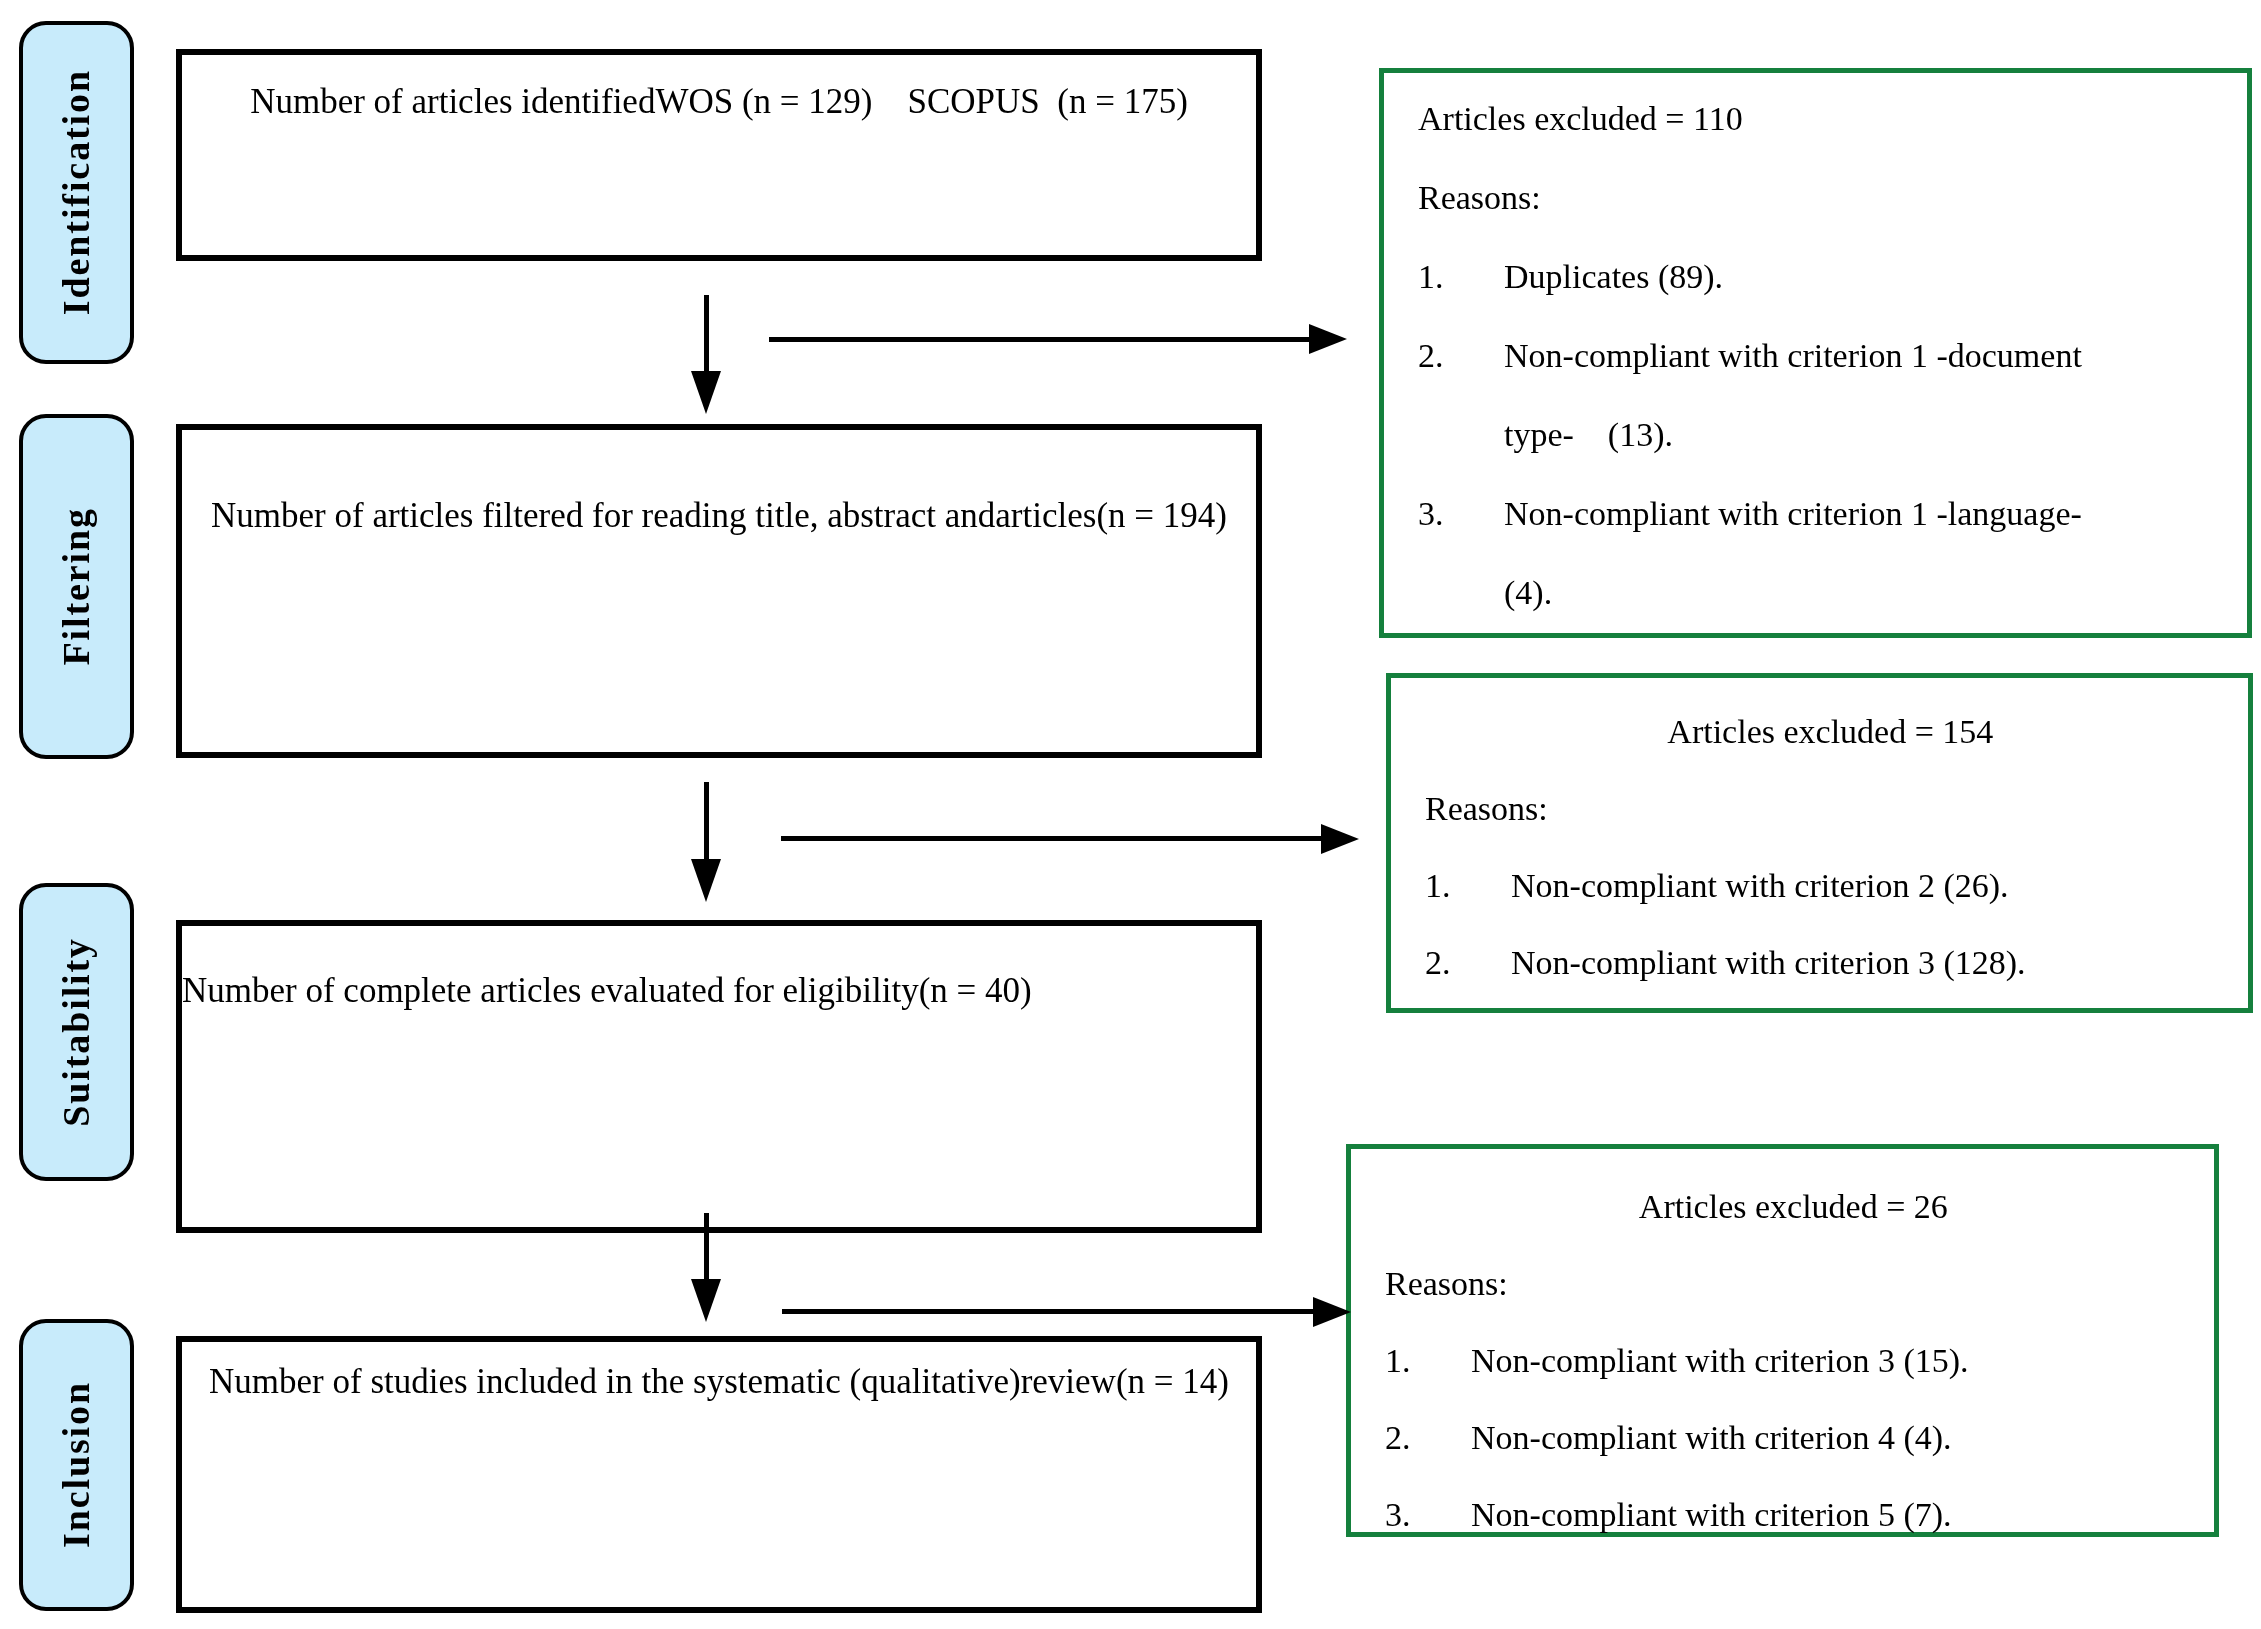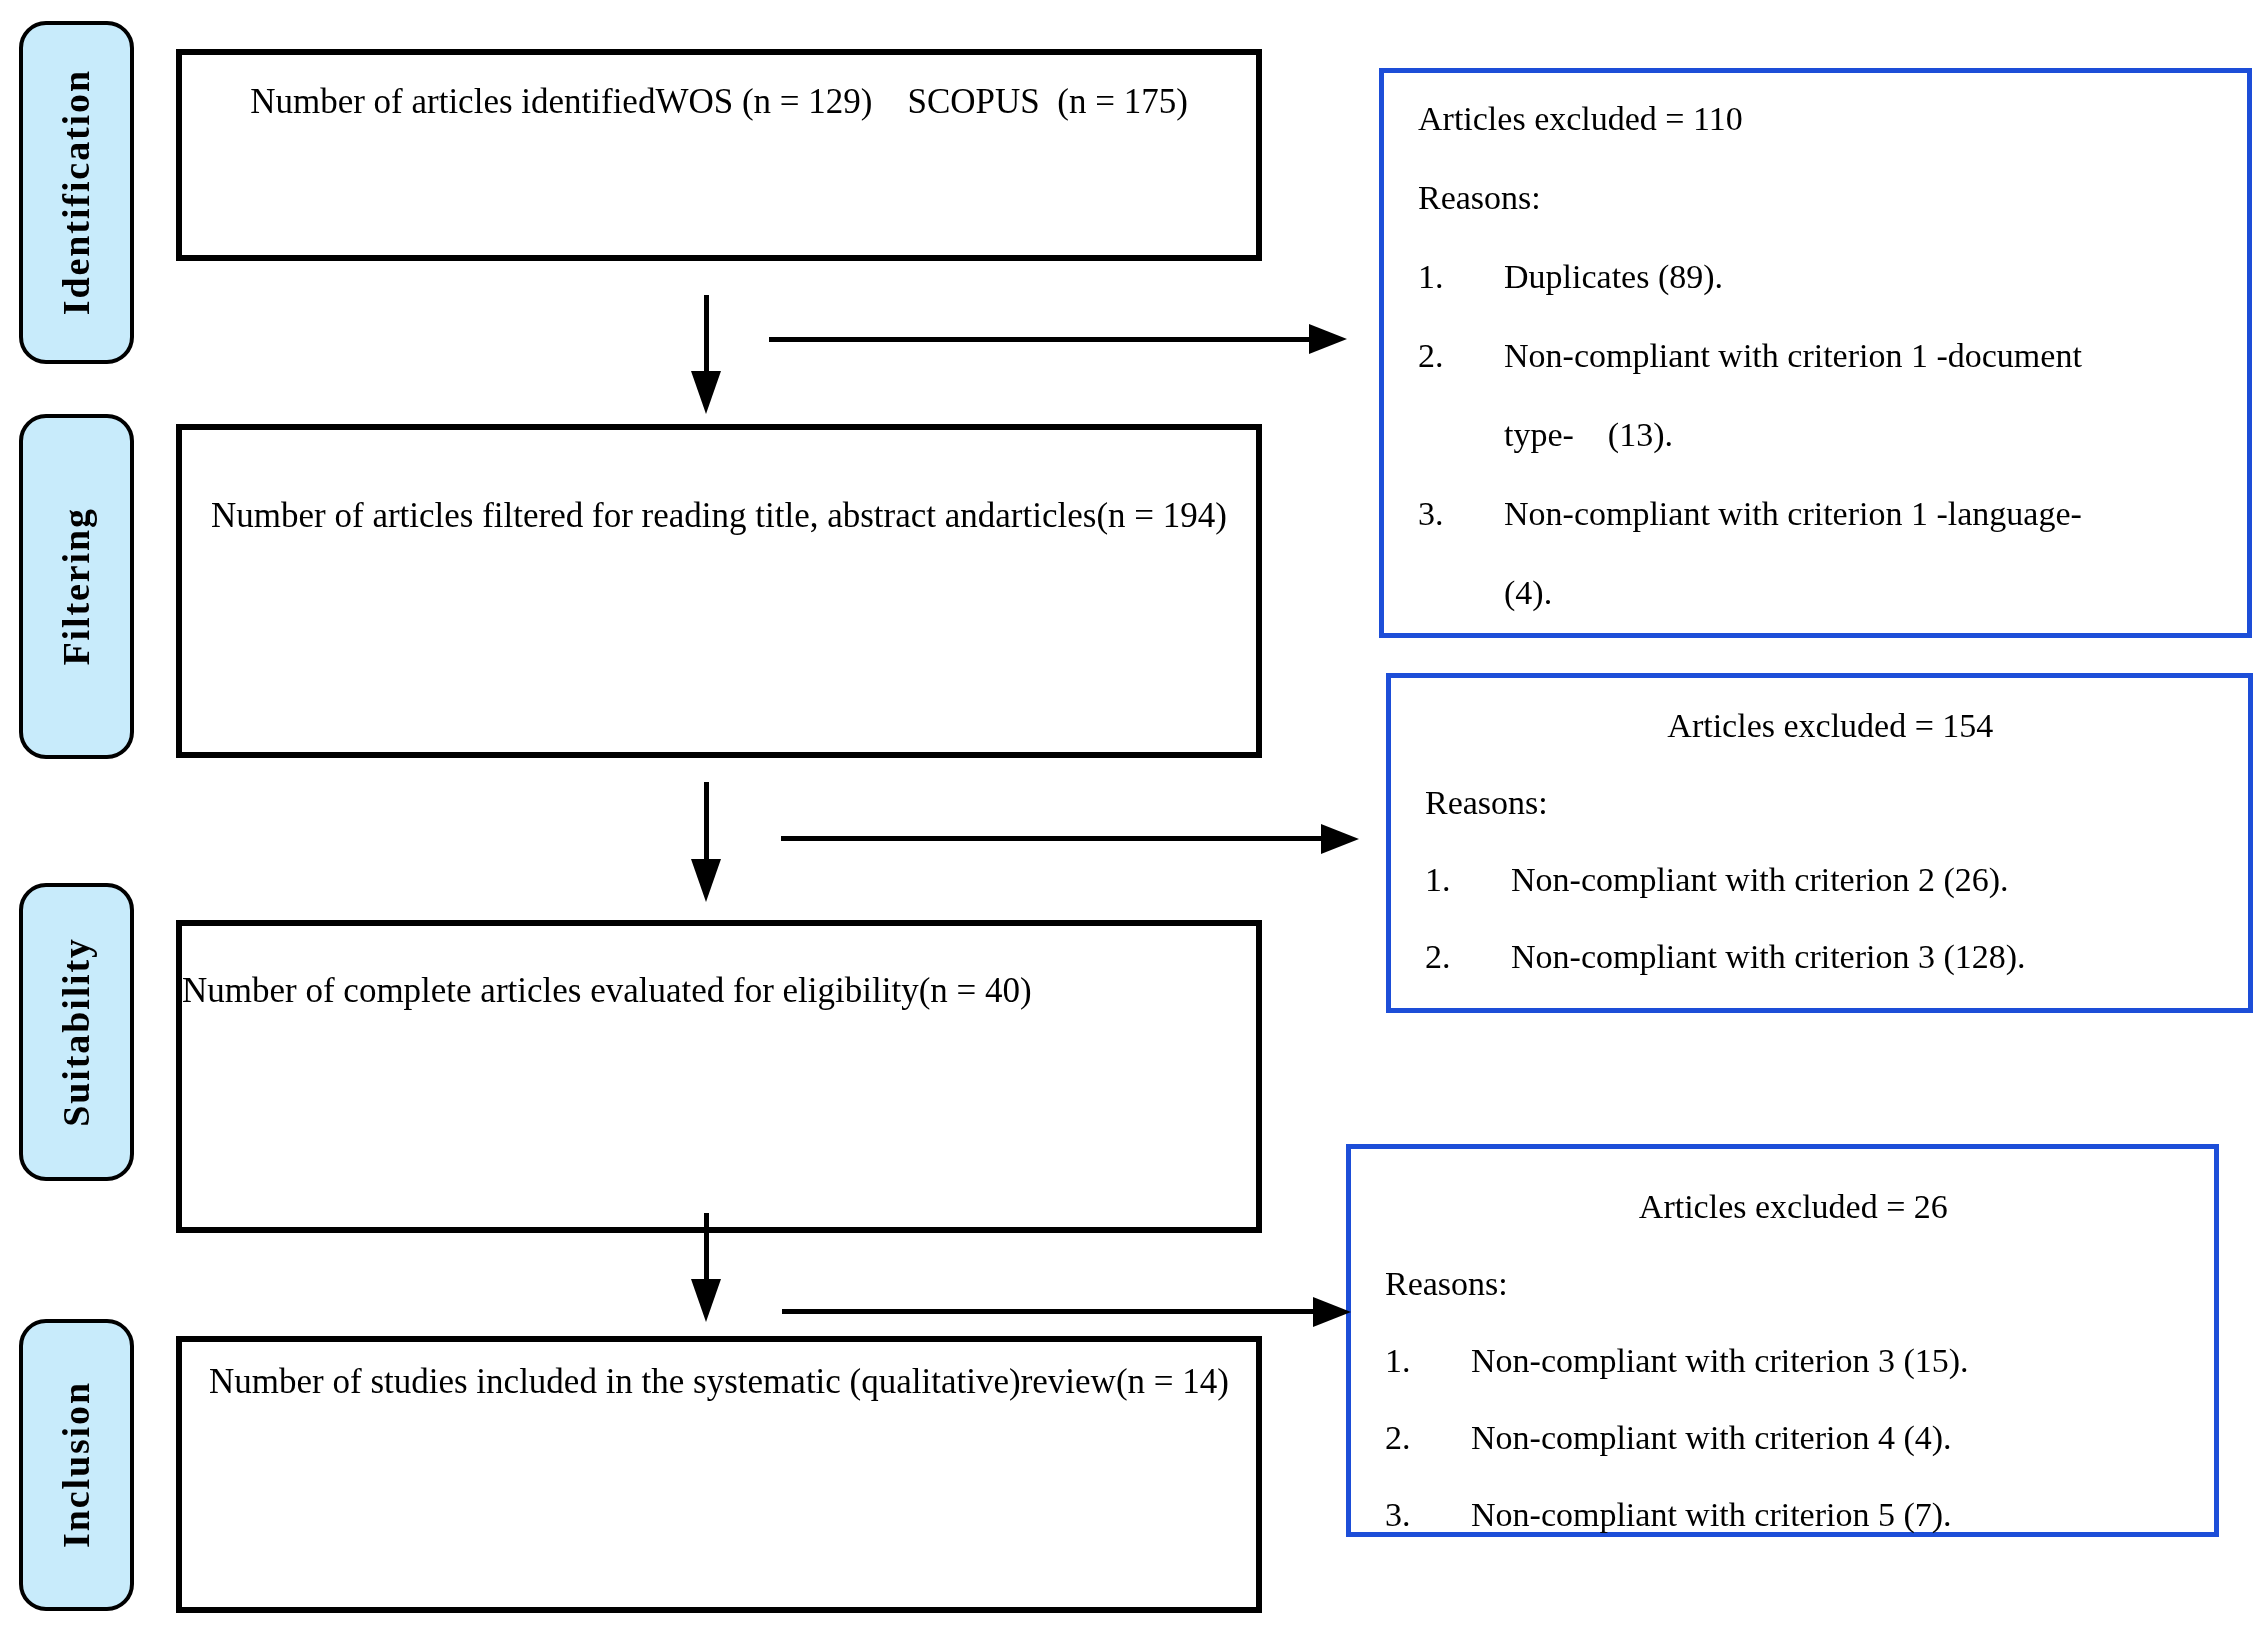--- a/index.html
+++ b/index.html
@@ -34,26 +34,26 @@
   .f2{top:424px;height:334px;padding-top:33px}
   .f2 .line{line-height:105px}
   .f3{top:920px;height:313px;justify-content:flex-start;padding-top:30px}
   .f3 .line{line-height:69px}
   .f4{top:1336px;height:277px}
   .f4 .line{line-height:80px}
   .line{white-space:pre-wrap}
 
   
   .xbox{
-    position:absolute;background:#fff;border:5px solid #1d4ed8;box-sizing:border-box;
+    position:absolute;background:#fff;border:5px solid #15803d;box-sizing:border-box;
     font-size:34px;padding:6.2px 12.3px 0 34px;
   }
   .x1{left:1379px;top:68px;width:873px;height:570px}
   .x1 .xline{line-height:79px}
-  .x2{left:1386px;top:673px;width:867px;height:340px;padding-top:9px}
+  .x2{left:1386px;top:673px;width:867px;height:340px;padding-top:15px}
   .x2 .xline{line-height:77px}
   .x3{left:1346px;top:1144px;width:873px;height:393px;padding-top:18.5px}
   .x3 .xline{line-height:77px}
   .xline{white-space:pre-wrap}
   .xtitle-center{text-align:center}
   .xitem{display:flex}
   .xnum{flex:0 0 86px;width:86px}
   .xtext{flex:1}
 
   

